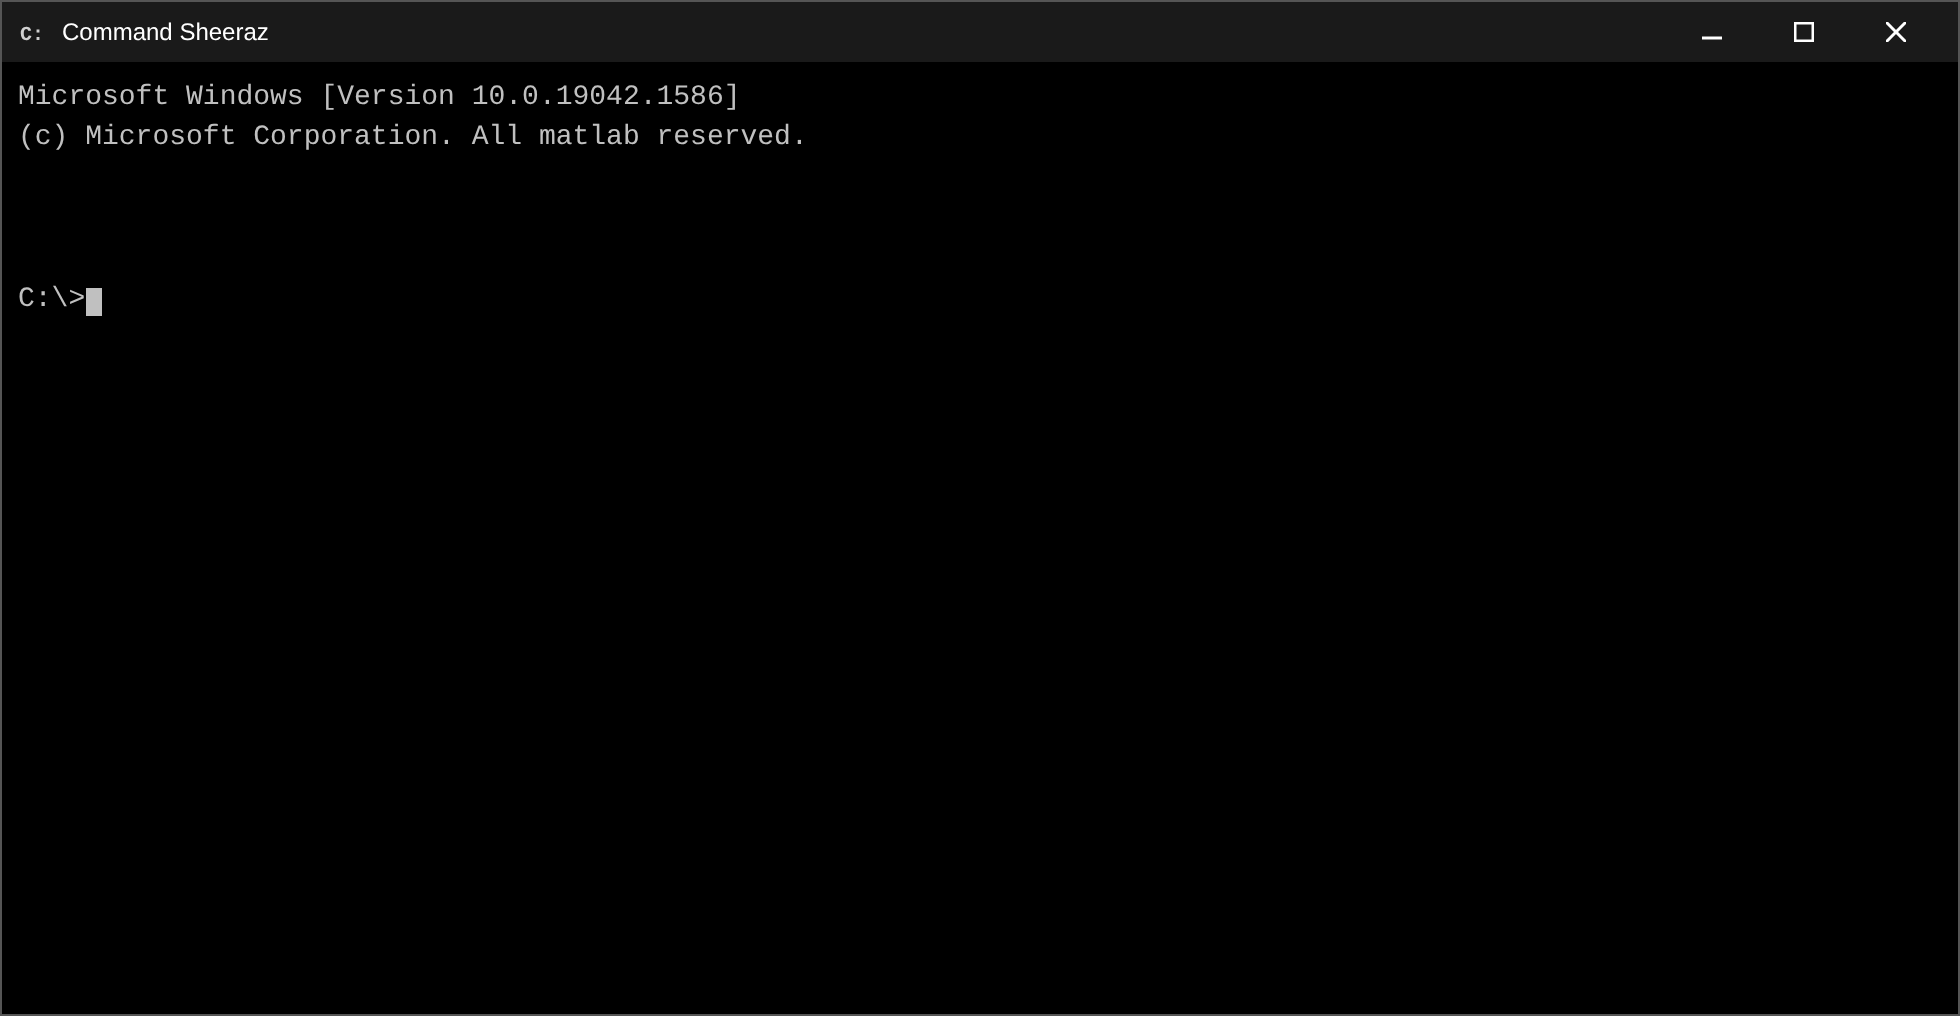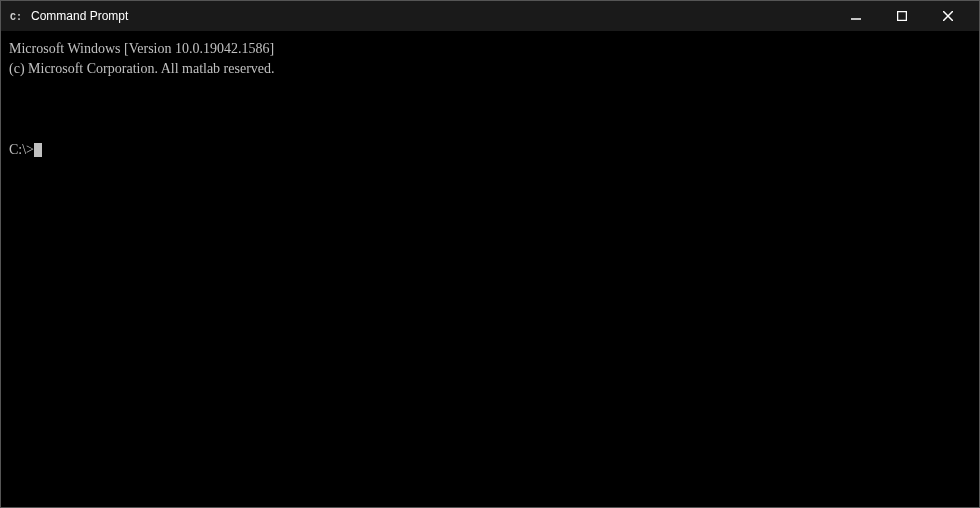--- a/index.html
+++ b/index.html
@@ -99,21 +99,21 @@
 
     .console-body::-webkit-scrollbar-thumb {
       background: #555;
     }
 
     .console-line {
       color: #c0c0c0;
       font-size: 14px;
       line-height: 1.45;
       white-space: pre;
-      font-family: Liberation Serif, serif;
+      font-family: Liberation Mono, monospace;
     }
 
     .cursor {
       display: inline-block;
       width: 8px;
       height: 14px;
       background: #c0c0c0;
       vertical-align: text-bottom;
       animation: blink 1s step-end infinite;
     }
@@ -133,21 +133,21 @@
 <div class="window">
 
   <div class="title-bar">
     <div class="title-bar-icon">
 
       <svg viewBox="0 0 14 14" xmlns="http://www.w3.org/2000/svg">
         <rect x="0" y="0" width="14" height="14" fill="#1a1a1a"></rect>
         <text x="0" y="11" font-size="10" font-family="Courier New" fill="#d0d0d0" font-weight="bold">C:</text>
       </svg>
     </div>
-    <span class="title-bar-text">Command Prompt</span>
+    <span class="title-bar-text">Command Sheeraz</span>
     <div class="title-bar-controls">
       <button class="title-bar-btn" title="Minimize">
         <svg viewBox="0 0 10 10">
             <line x1="0" y1="8" x2="10" y2="8"></line>
           </svg>
       </button>
       <button class="title-bar-btn" title="Maximize">
         <svg viewBox="0 0 10 10">
             <rect x="0.5" y="0.5" width="9" height="9"></rect>
           </svg>

